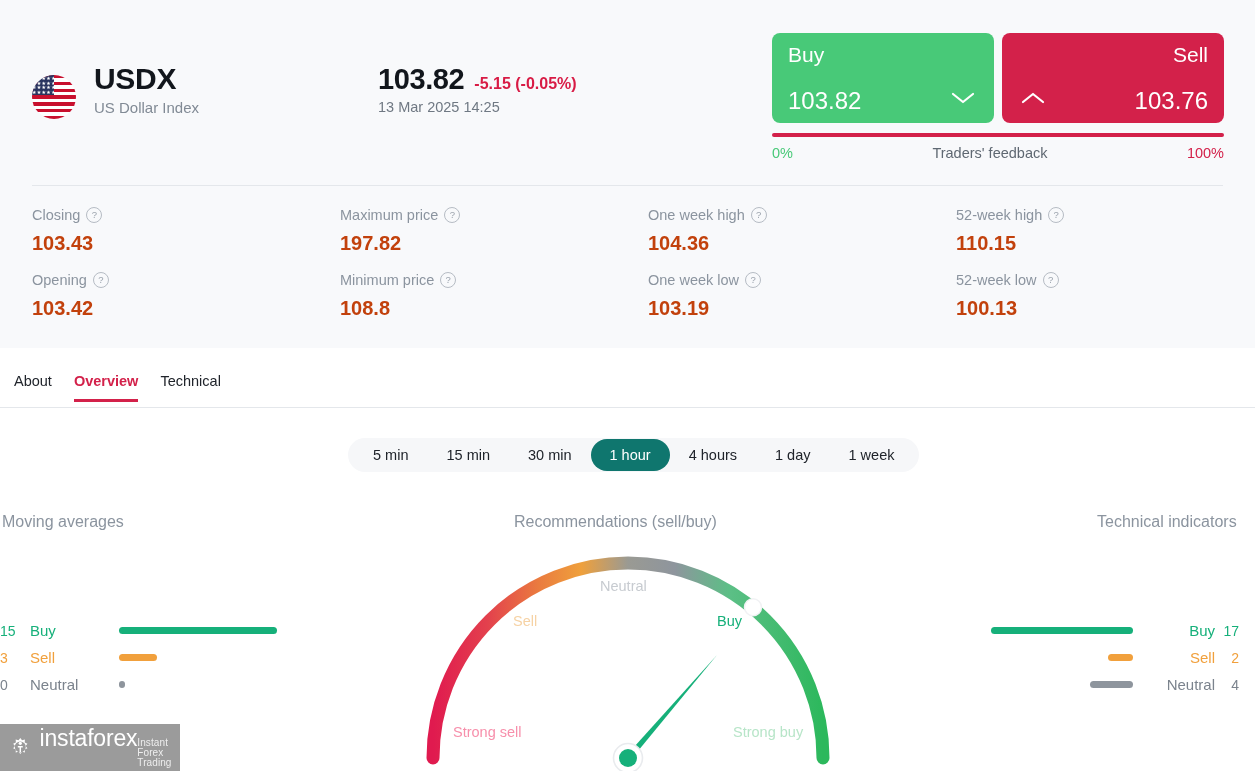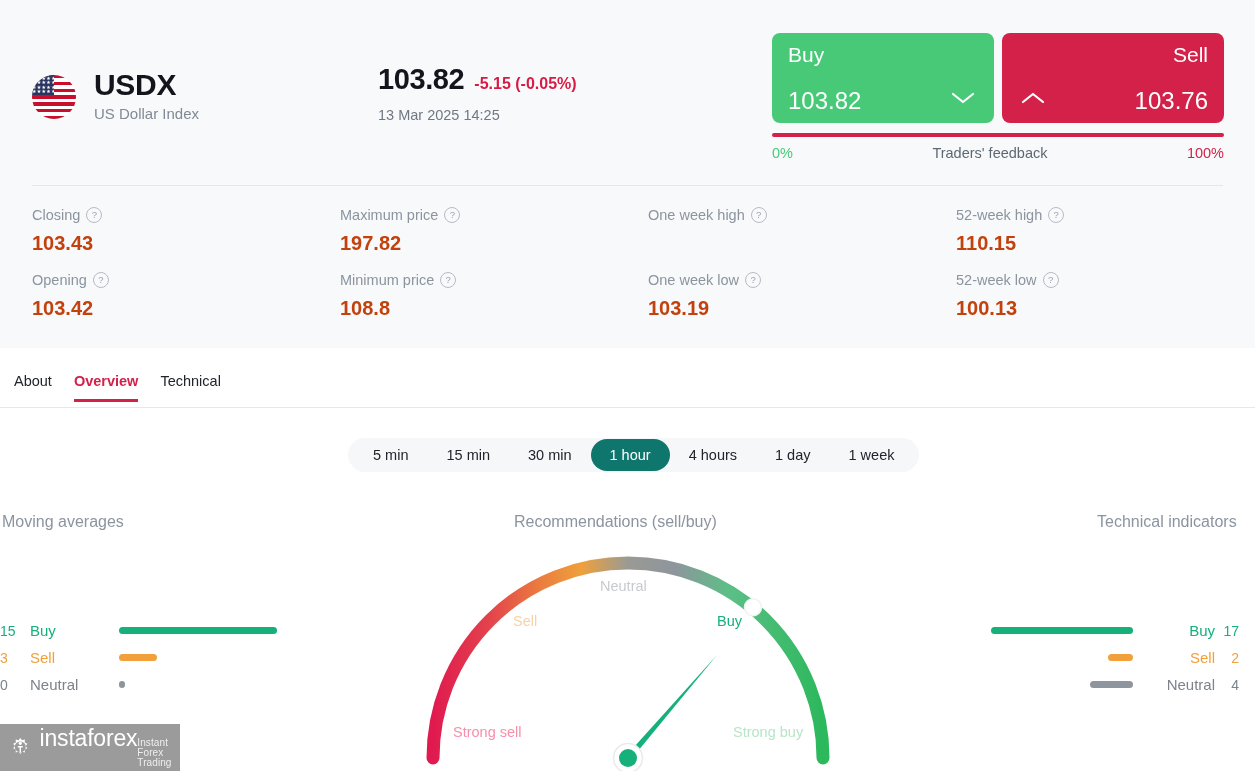--- a/index.html
+++ b/index.html
@@ -22,23 +22,22 @@
     position: absolute;
     left: 0; top: 0;
     width: 1255px;
     height: 348px;
     background: #f8f9fb;
   }
   .instrument {
     position: absolute;
     left: 32px; top: 62px;
     display: flex;
-    align-items: center;
+    align-items: flex-end;
     gap: 18px;
-    margin-top: 6px;
   }
   .flag {
     width: 44px; height: 44px;
     border-radius: 50%;
     overflow: hidden;
     position: relative;
     flex: 0 0 auto;
     background: #f4f4f4;
   }
   .flag .stripes {
@@ -98,21 +97,21 @@
     letter-spacing: -0.4px;
   }
   .price-change {
     font-size: 16px;
     font-weight: 700;
     color: #d81b45;
   }
   .price-time {
     font-size: 14.5px;
     color: #6f7883;
-    margin-top: 11px;
+    margin-top: 3px;
   }
 
   
   .trade-box {
     position: absolute;
     left: 772px; top: 33px;
     width: 452px;
   }
   .trade-btns { display: flex; gap: 8px; }
   .btn-trade {
@@ -426,20 +425,21 @@
             <span>Maximum price</span>
             <span class="qmark">?</span>
           </div>
         <div class="stat-value">197.82</div>
       </div>
       <div>
         <div class="stat-label">
             <span>One week high</span>
             <span class="qmark">?</span>
           </div>
+        <div class="stat-value">104.36</div>
       </div>
       <div>
         <div class="stat-label">
             <span>52-week high</span>
             <span class="qmark">?</span>
           </div>
         <div class="stat-value">110.15</div>
       </div>
       <div>
         <div class="stat-label">

